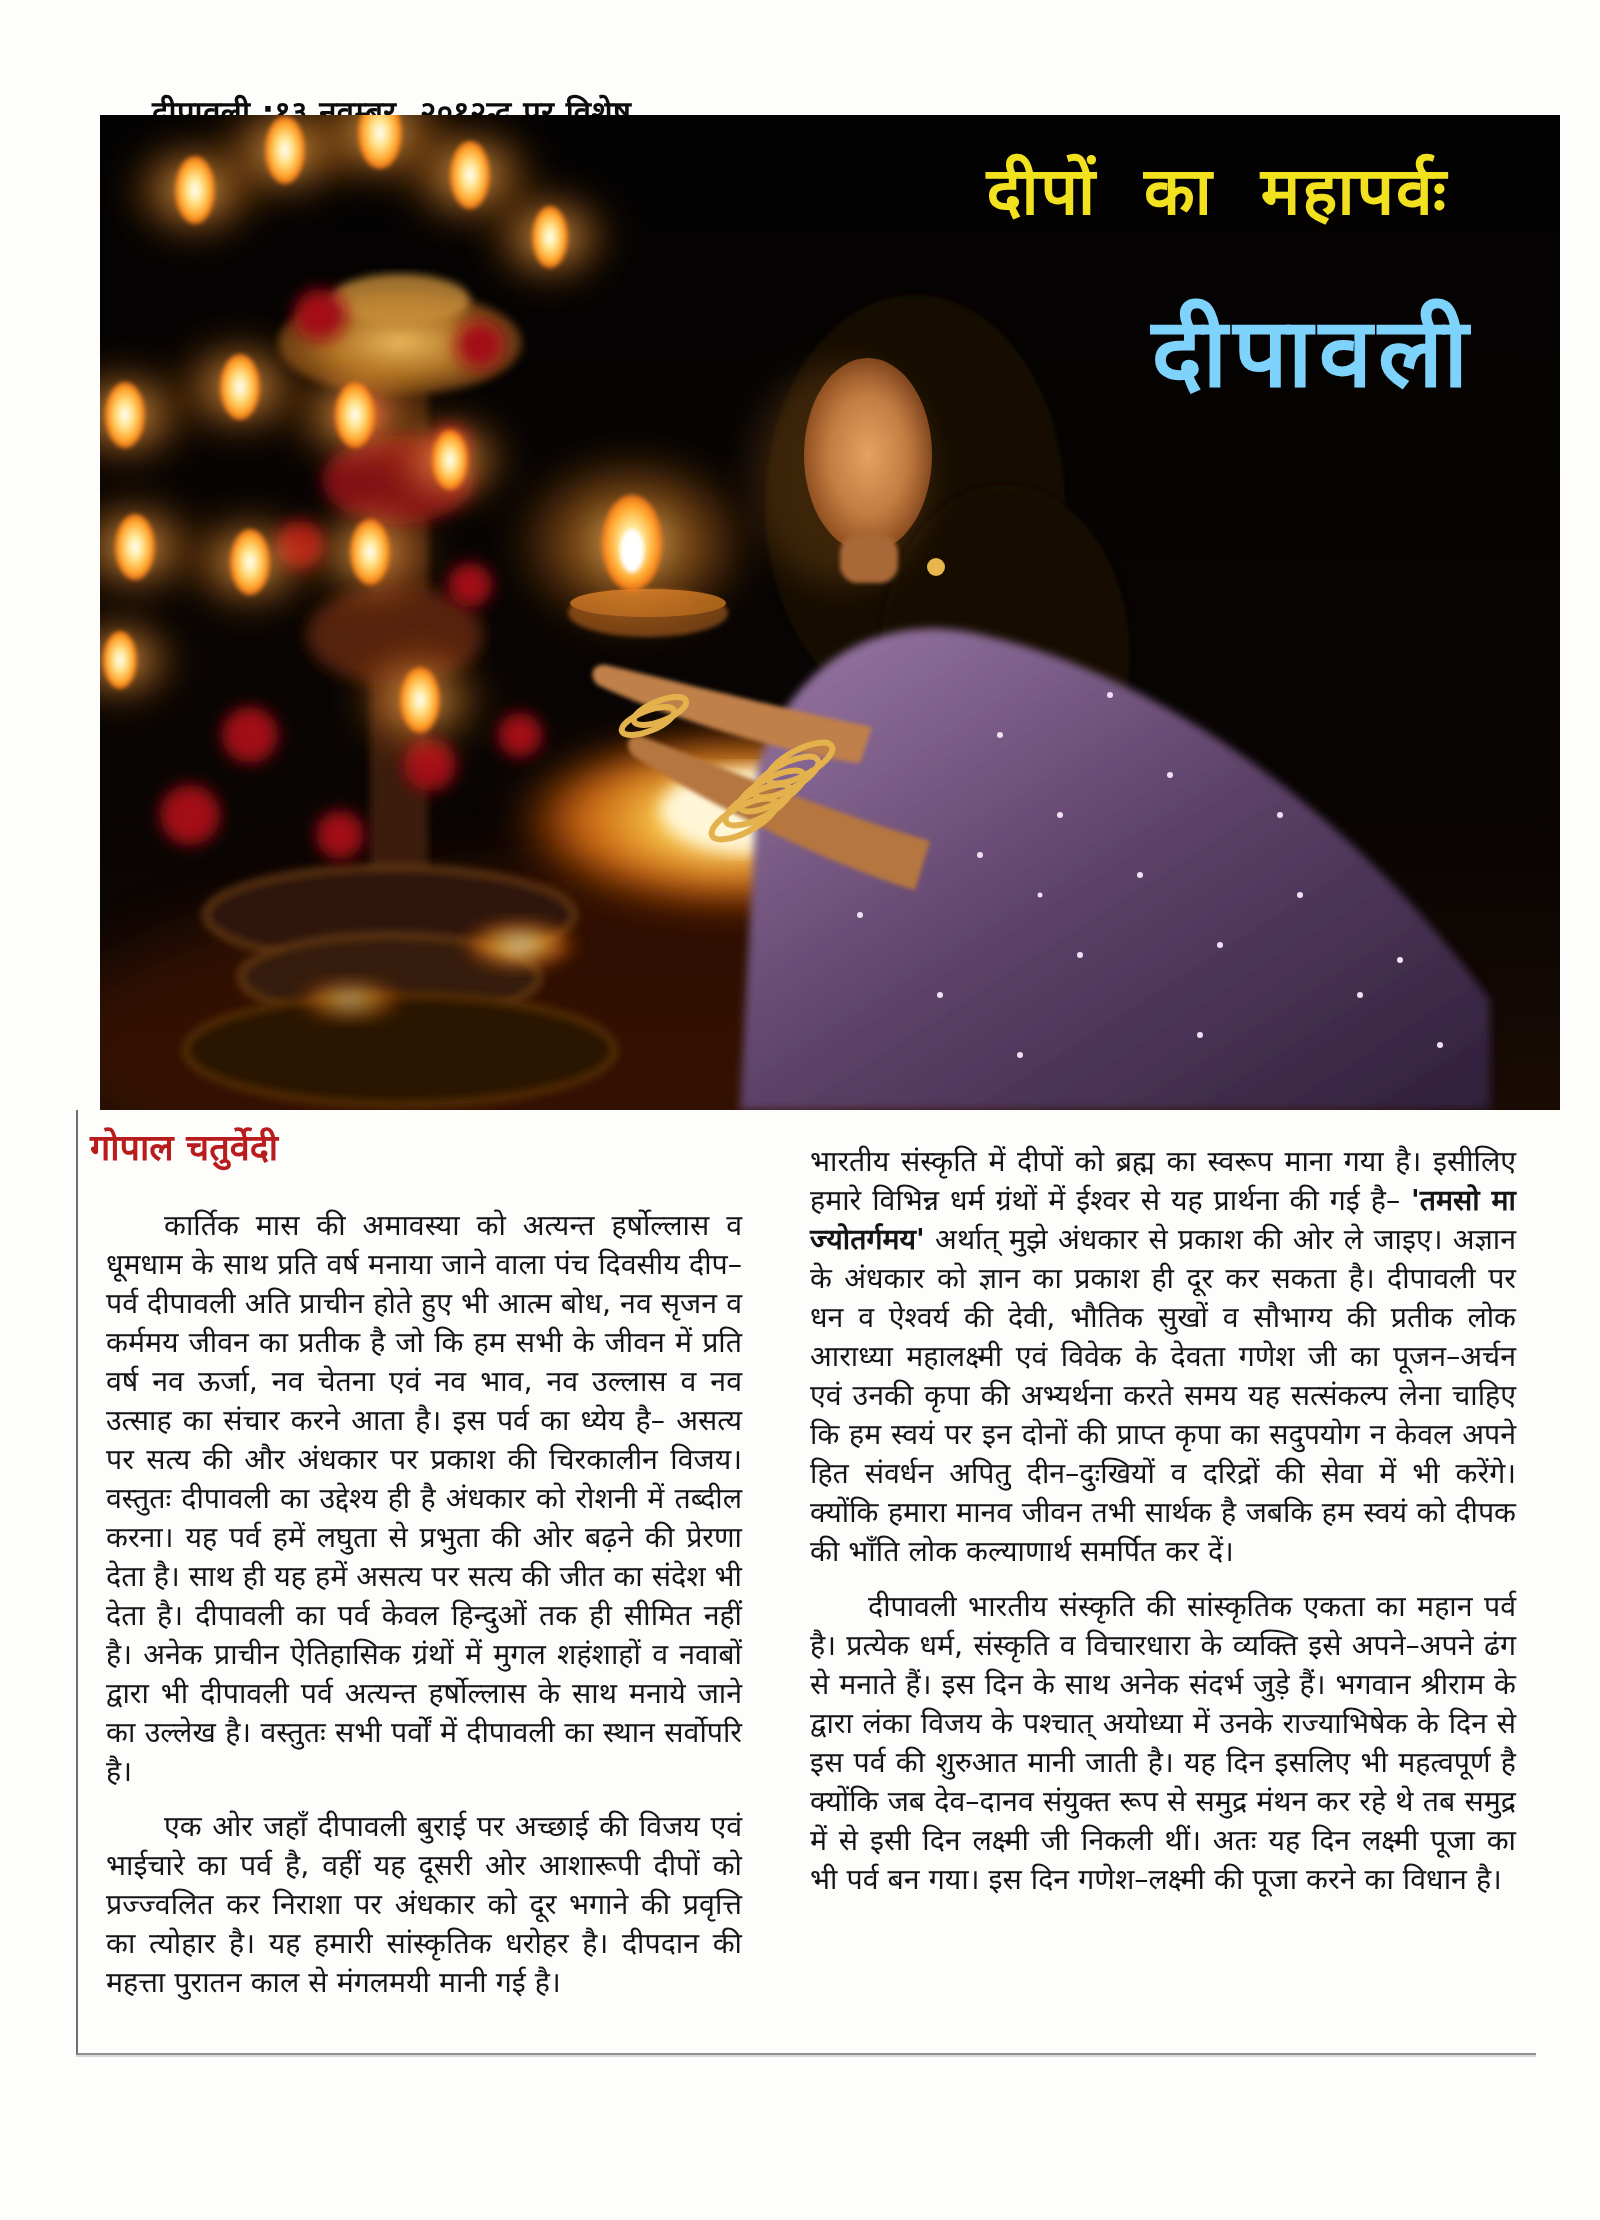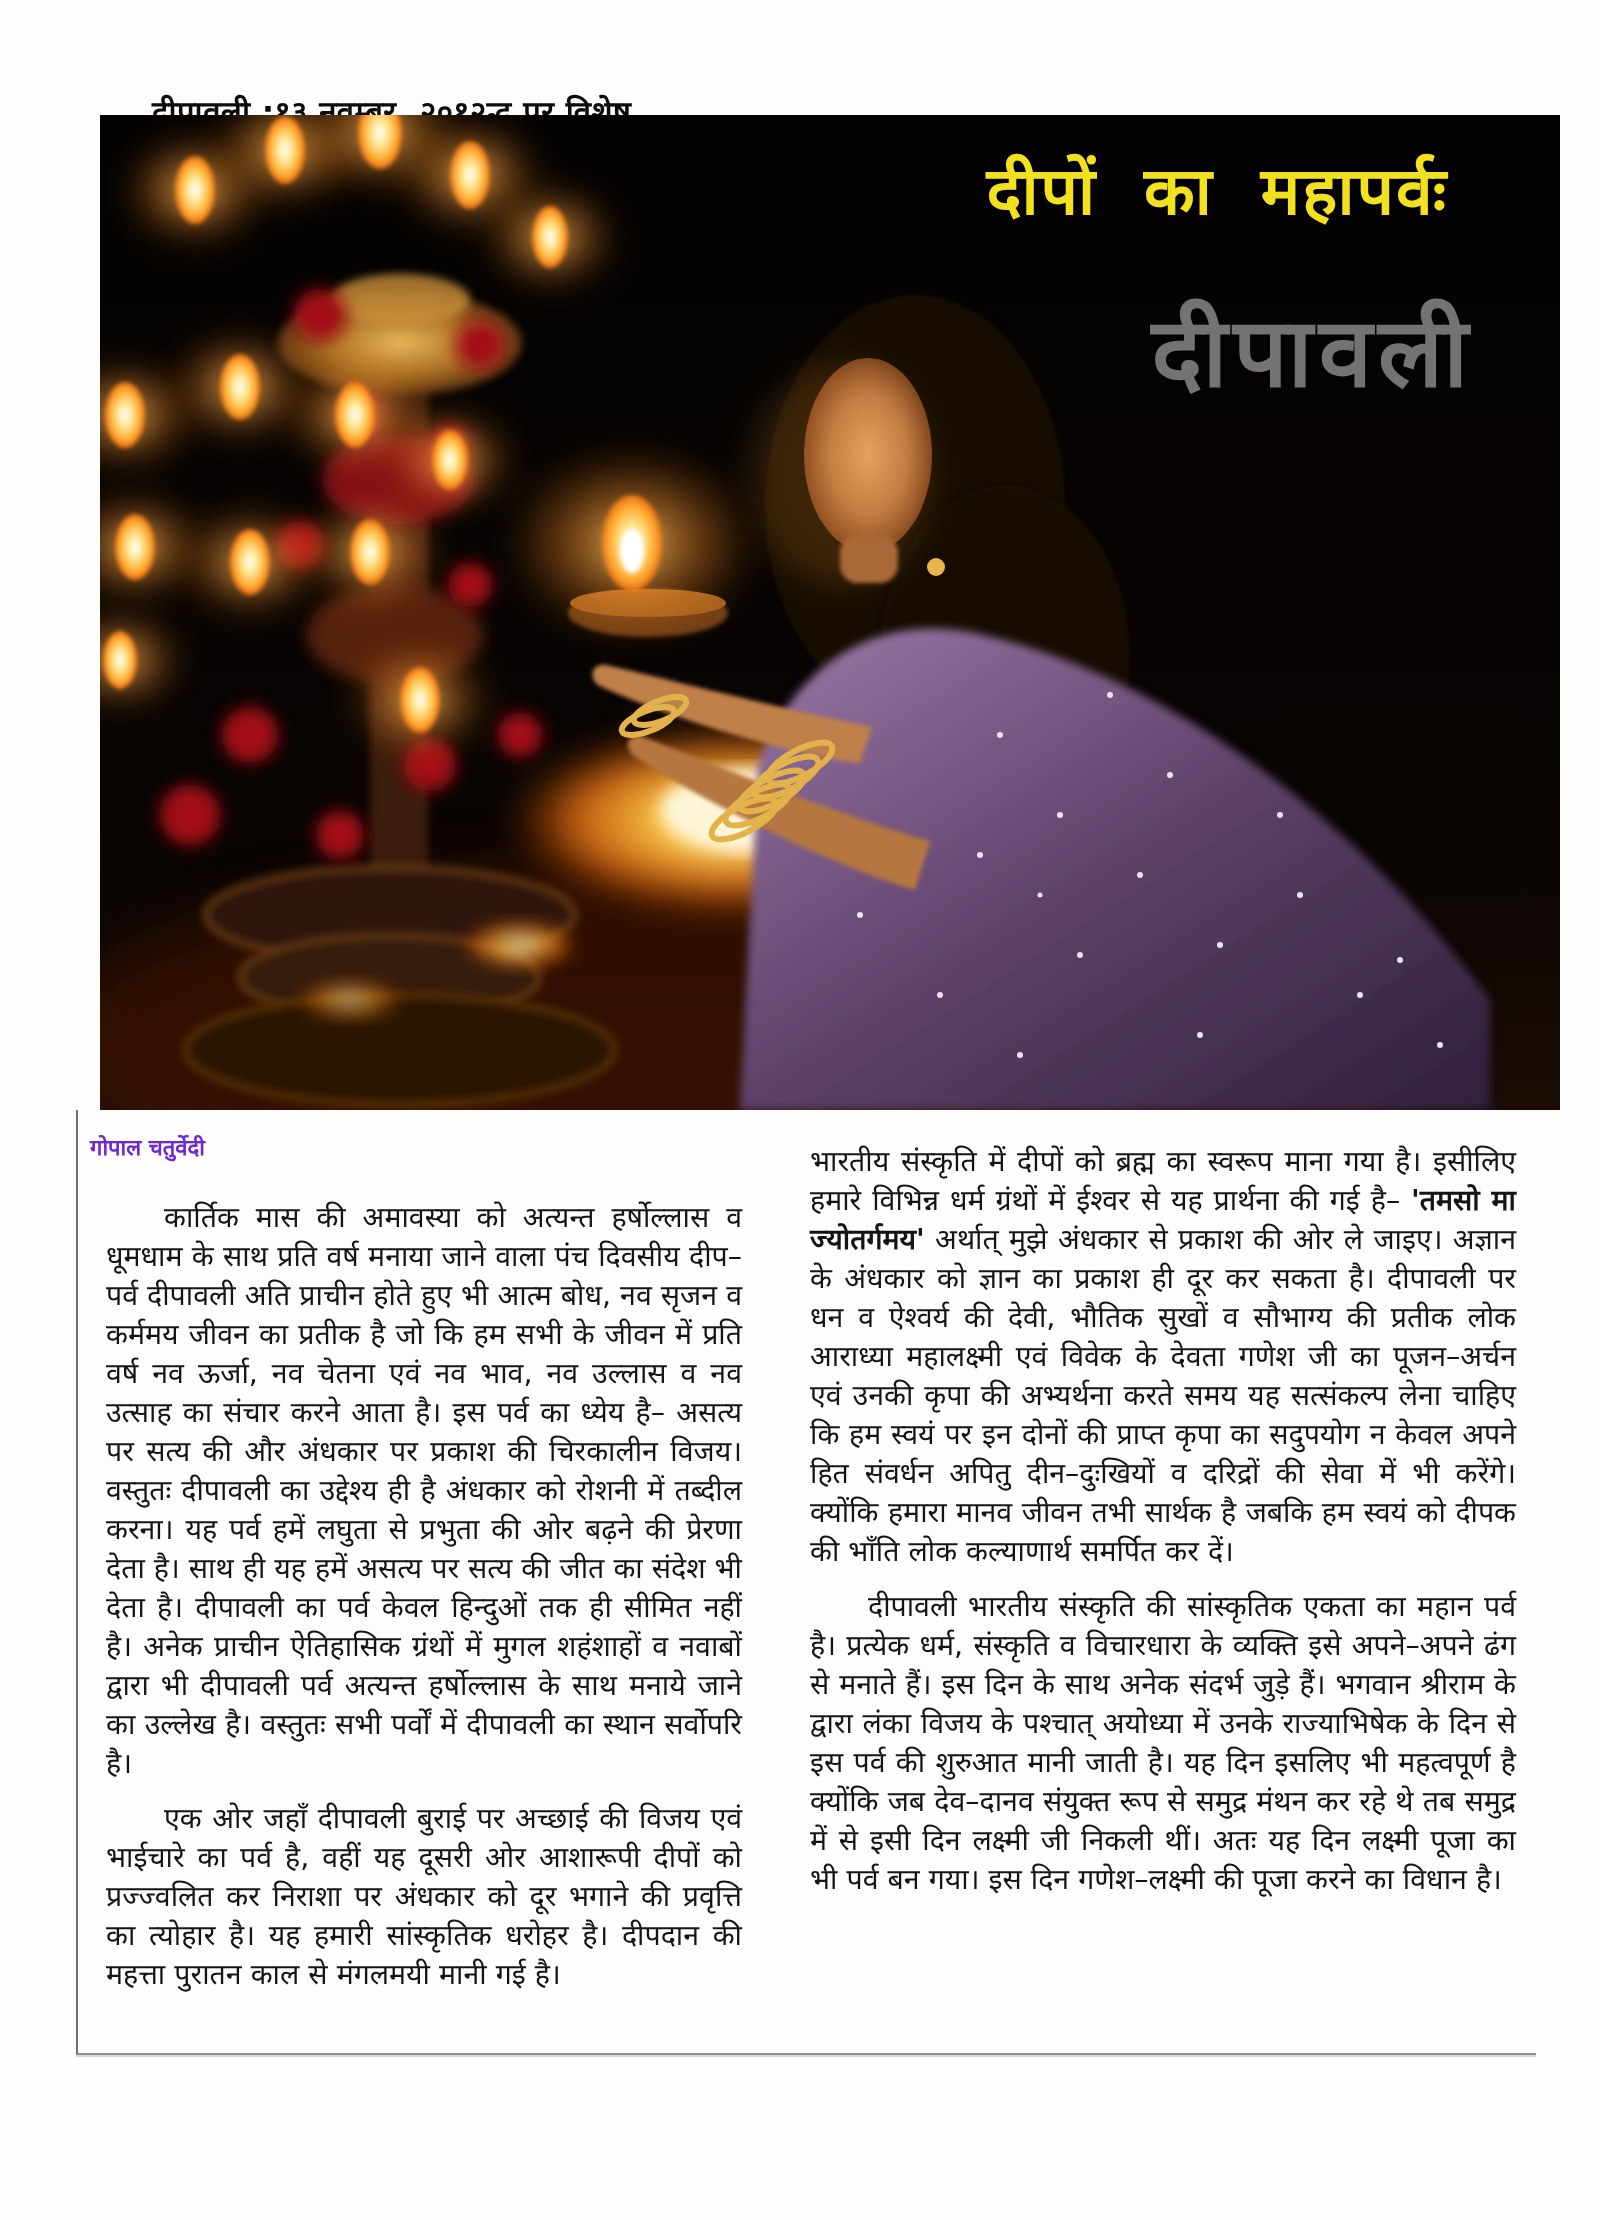--- a/index.html
+++ b/index.html
@@ -29,36 +29,36 @@
   .photo svg { position:absolute; left:0; top:0; width:100%; height:100%; display:block; }
   .photo-title-1 {
     position:absolute; top:28px; right:112px;
     font-size:66px; font-weight:bold; letter-spacing:2px; word-spacing:22px;
     color:#f2e11e; white-space:nowrap; z-index:5;
     text-shadow:0 0 2px rgba(0,0,0,.6);
   }
   .photo-title-2 {
     position:absolute; top:168px; right:86px;
     font-size:96px; font-weight:bold; letter-spacing:6px;
-    color:#737373; white-space:nowrap; z-index:5;
+    color:#7dd3fc; white-space:nowrap; z-index:5;
   }
   .article {
     position:absolute; left:76px; top:1110px;
     width:1460px; height:945px;
     border-left:2px solid #6f6f6f;
     border-bottom:2px solid #8f8f8f;
     box-shadow:0 2px 0 #d7d7d7;
     padding:16px 0 0 12px;
     overflow:hidden;
   }
   .columns { display:flex; gap:36px; }
   .col { text-align:justify; font-size:28.5px; line-height:39px; color:#141414; }
   .col-left  { width:668px; flex:0 0 auto; }
   .col-right { width:738px; flex:0 0 auto; }
-  .byline { font-size:22px; font-weight:bold; line-height:44px; margin-bottom:28px; color:#6d28d9; }
+  .byline { font-size:36px; font-weight:bold; line-height:44px; margin-bottom:36px; color:#b91c1c; }
   .para { text-indent:58px; }
   .para-flush { text-indent:0; }
   .col p { margin:16px; }
   b.quote { font-weight:bold; }
 </style>
 </head>
 <body>
 
 <div class="page">
 

